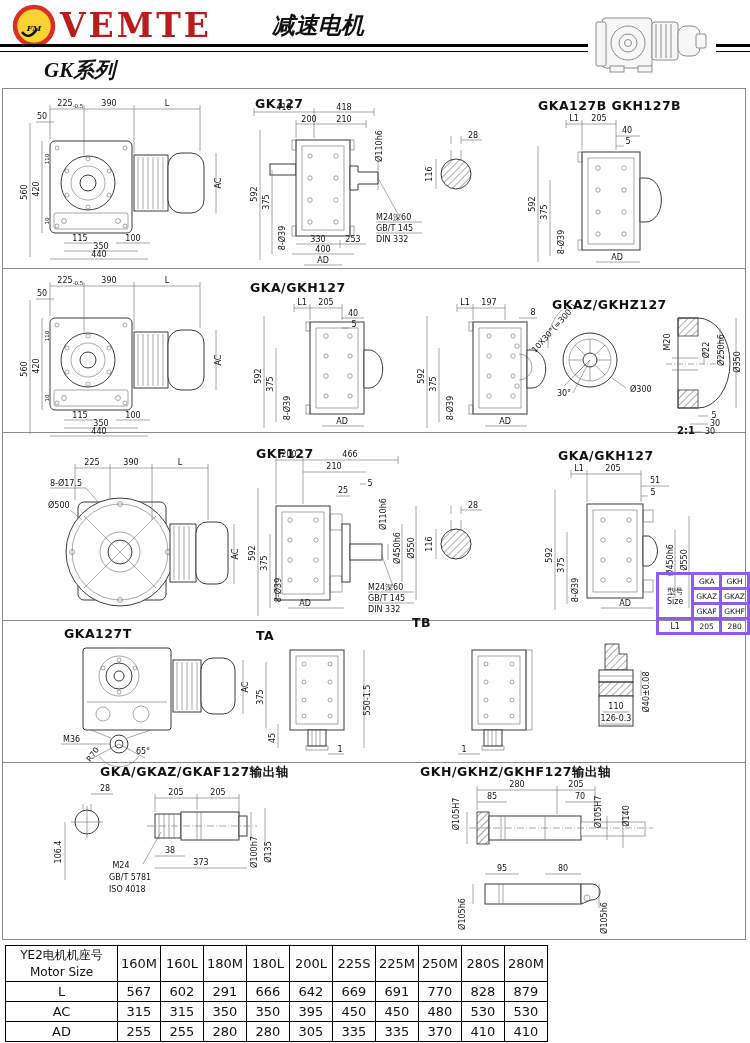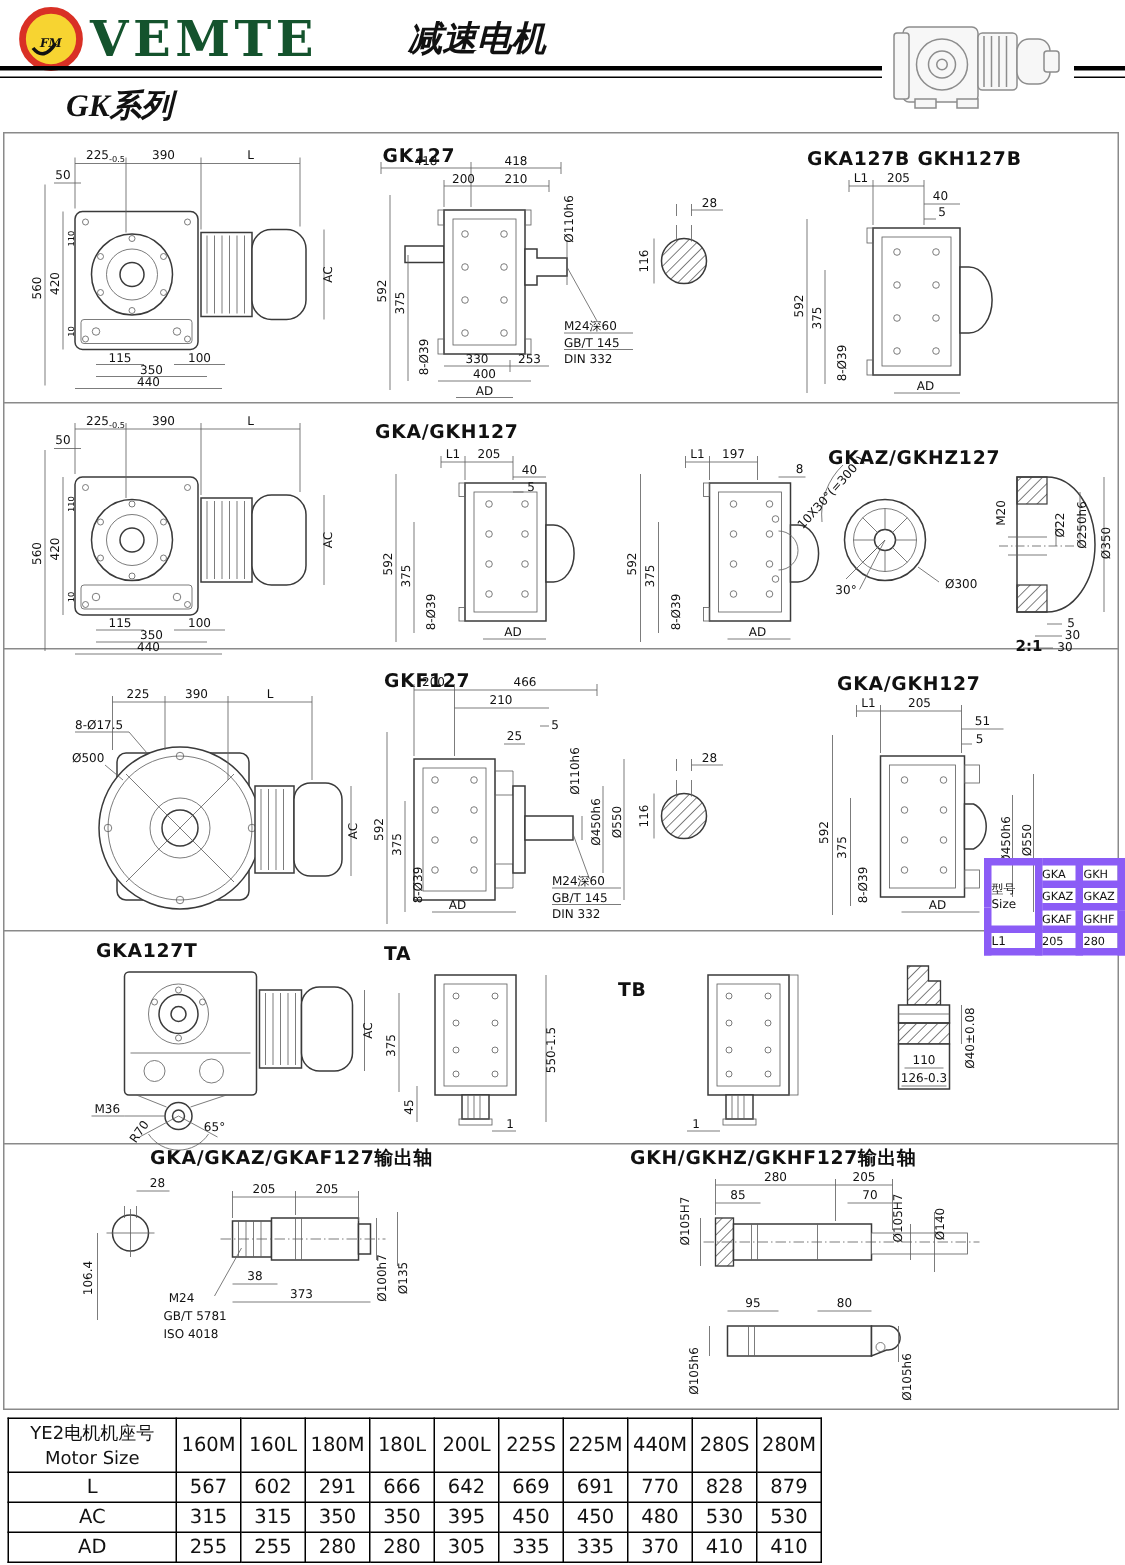--- a/index.html
+++ b/index.html
@@ -13,35 +13,35 @@
   svg text { font-family:"DejaVu Sans",sans-serif; font-size:8px; fill:#111; text-anchor:middle; }
   svg text.s { font-size:5.5px; }
   svg text.st { text-anchor:start; }
   svg text.b { font-size:10px; font-weight:bold; }
   .ttl { position:absolute; font-size:12.5px; font-weight:bold; letter-spacing:.5px; white-space:nowrap; }
   .rule { position:absolute; left:0; top:44px; width:750px; height:8px;
           border-top:3.5px solid #000; border-bottom:1.3px solid #000; z-index:1; }
   .series { position:absolute; left:6px; top:56px; font-family:"Liberation Serif",serif;
             font-style:italic; font-weight:bold; font-size:21px; z-index:2;margin-left:38px; }
   .brand { position:absolute; left:60px; top:6px; font-family:"DejaVu Serif",serif;
-           font-weight:bold; font-size:33px; letter-spacing:3px; color:#14532d; }
+           font-weight:bold; font-size:33px; letter-spacing:3px; color:#b91c1c; }
   .subtitle { position:absolute; left:272px; top:10px; font-size:23px; font-weight:bold;
               font-style:italic; }
   .frame { position:absolute; left:2px; top:88px; width:744px; height:852px;
            border:1px solid #8a8a8a; }
   .sep { position:absolute; left:2px; width:744px; border-top:1px solid #8a8a8a; }
   table { border-collapse:collapse; }
   .mtable { position:absolute; left:5px; top:945px; }
   .mtable td { border:1.2px solid #000; text-align:center; font-size:13px; height:20px; }
   .mtable td.c0 { width:112px; }
   .mtable td.cv { width:43px;text-align:center; }
   .mtable tr.hd td { height:36px; }
   .mtable .hcell div { font-size:12px; line-height:17px; }
   .stable { position:absolute; left:656px; top:572px; }
-  .stable td { border:5px solid #8b5cf6; font-size:7.5px; height:15px; }
+  .stable td { border:3px solid #8b5cf6; text-align:center; font-size:7.5px; height:15px; }
   .stable td.sh { width:36px; font-size:8px;margin-top:36px; }
   .stable td.sv { width:28px; }
   .logo3d { position:absolute; left:588px; top:2px; z-index:2; }
 </style>
 </head>
 <body>
 
 <svg width="0" height="0" class="abs">
   <defs>
     <pattern id="hp" width="5" height="5" patternTransform="rotate(45)" patternUnits="userSpaceOnUse">
@@ -667,21 +667,21 @@
     <text transform="rotate(-90 11 55)" x="11" y="55">375</text>
     <line x1="26" y1="82" x2="26" y2="106" class="tn"></line>
     <text transform="rotate(-90 23 96)" x="23" y="96">45</text>
     <line x1="112" y1="8" x2="112" y2="106" class="tn"></line>
     <text transform="rotate(-90 118 58)" x="118" y="58">550-1.5</text>
     <line x1="76" y1="112" x2="92" y2="112" class="tn"></line>
     <text x="88" y="110">1</text>
   </g>
 </svg>
 
-<div class="ttl" style="left:412px;top:652px">TB</div>
+<div class="ttl" style="left:412px;top:615px">TB</div>
 <svg class="abs" style="left:420px;top:642px" width="150" height="120">
   <g class="geom">
     <rect x="52" y="8" width="54" height="80" class="ln fw"></rect>
     <rect x="58" y="14" width="42" height="68" class="tn fw"></rect>
     <circle cx="66" cy="22" r="2" class="tn"></circle>
       <circle cx="66" cy="40" r="2" class="tn"></circle>
     <circle cx="66" cy="58" r="2" class="tn"></circle>
       <circle cx="66" cy="74" r="2" class="tn"></circle>
     <circle cx="92" cy="22" r="2" class="tn"></circle>
       <circle cx="92" cy="40" r="2" class="tn"></circle>
@@ -814,21 +814,21 @@
       <div>YE2电机机座号</div>
       <div>Motor Size</div>
     </td>
     <td class="cv">160M</td>
     <td class="cv">160L</td>
     <td class="cv">180M</td>
     <td class="cv">180L</td>
     <td class="cv">200L</td>
     <td class="cv">225S</td>
     <td class="cv">225M</td>
-    <td class="cv">440M</td>
+    <td class="cv">250M</td>
     <td class="cv">280S</td>
     <td class="cv">280M</td>
   </tr>
   <tr>
     <td class="c0">L</td>
     <td class="cv">567</td>
     <td class="cv">602</td>
     <td class="cv">291</td>
     <td class="cv">666</td>
     <td class="cv">642</td>

